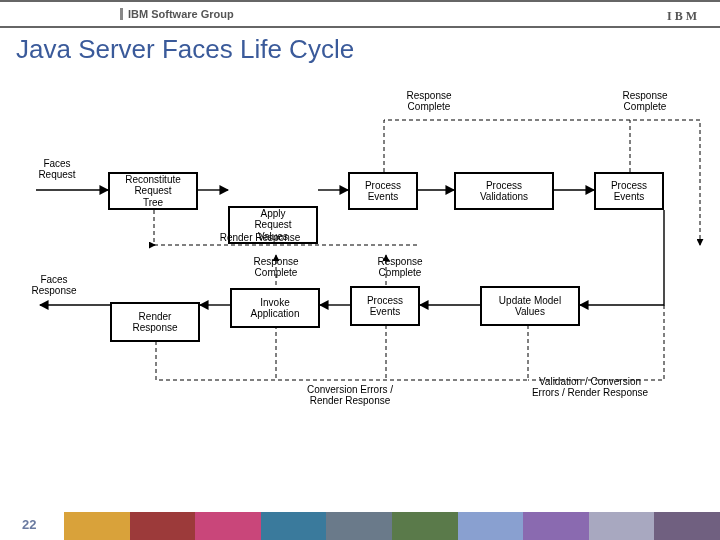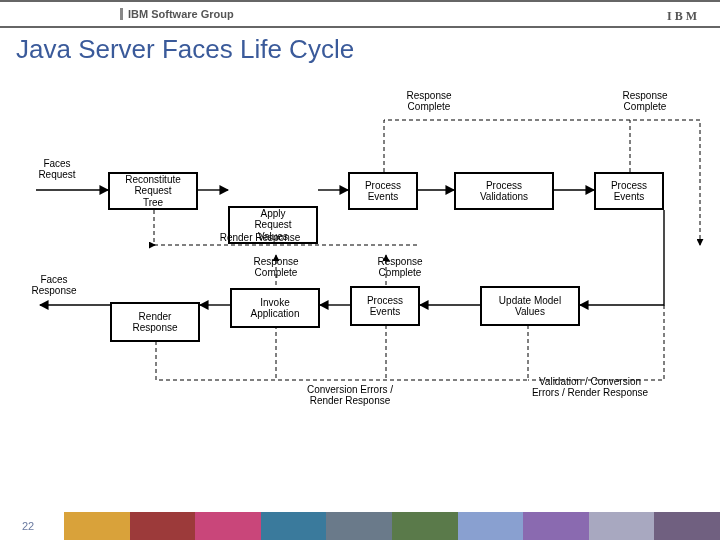--- a/index.html
+++ b/index.html
@@ -78,22 +78,23 @@
     position: absolute;
     bottom: 0;
     left: 0;
     width: 720px;
     height: 32px;
   }
   .page-num {
     position: absolute;
     left: 22px;
     bottom: 8px;
-    font-size: 11px;
+    font-size: 13px;
     color: #6a7aa0;
+    font-weight: bold;
   }
   .footer-strip {
     position: absolute;
     left: 64px;
     right: 0;
     bottom: 0;
     height: 28px;
     display: flex;
   }
   .footer-strip div { flex: 1; }

